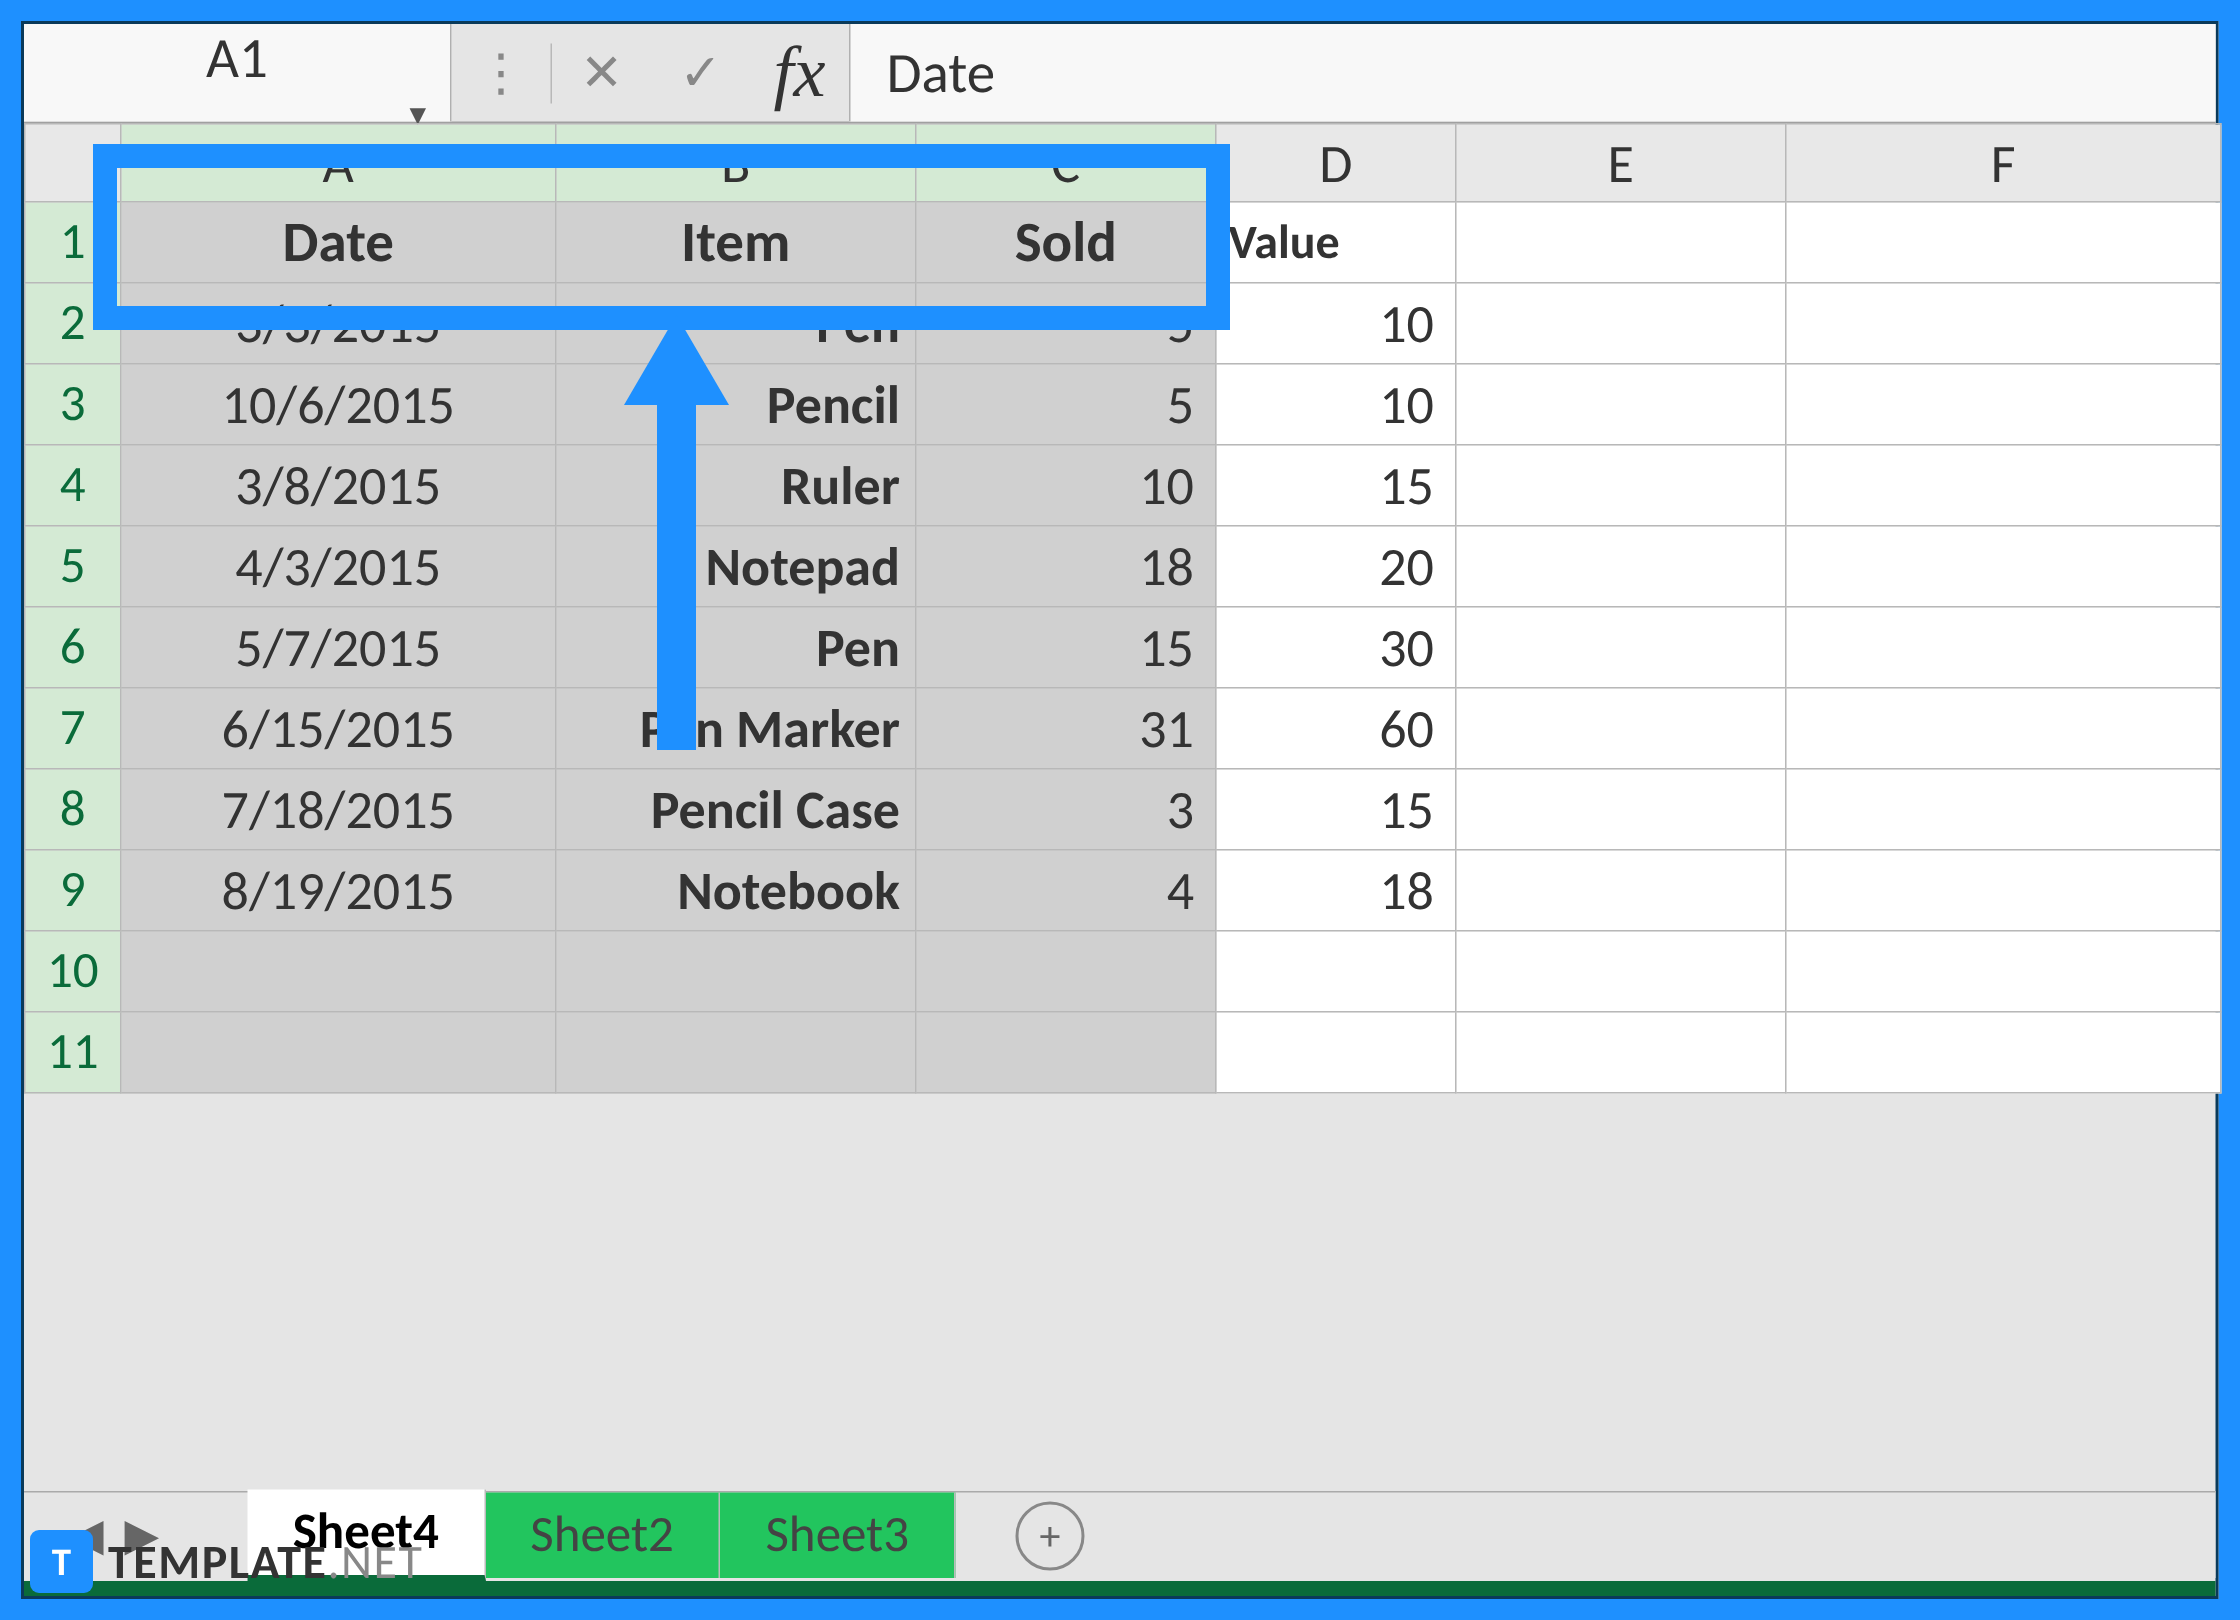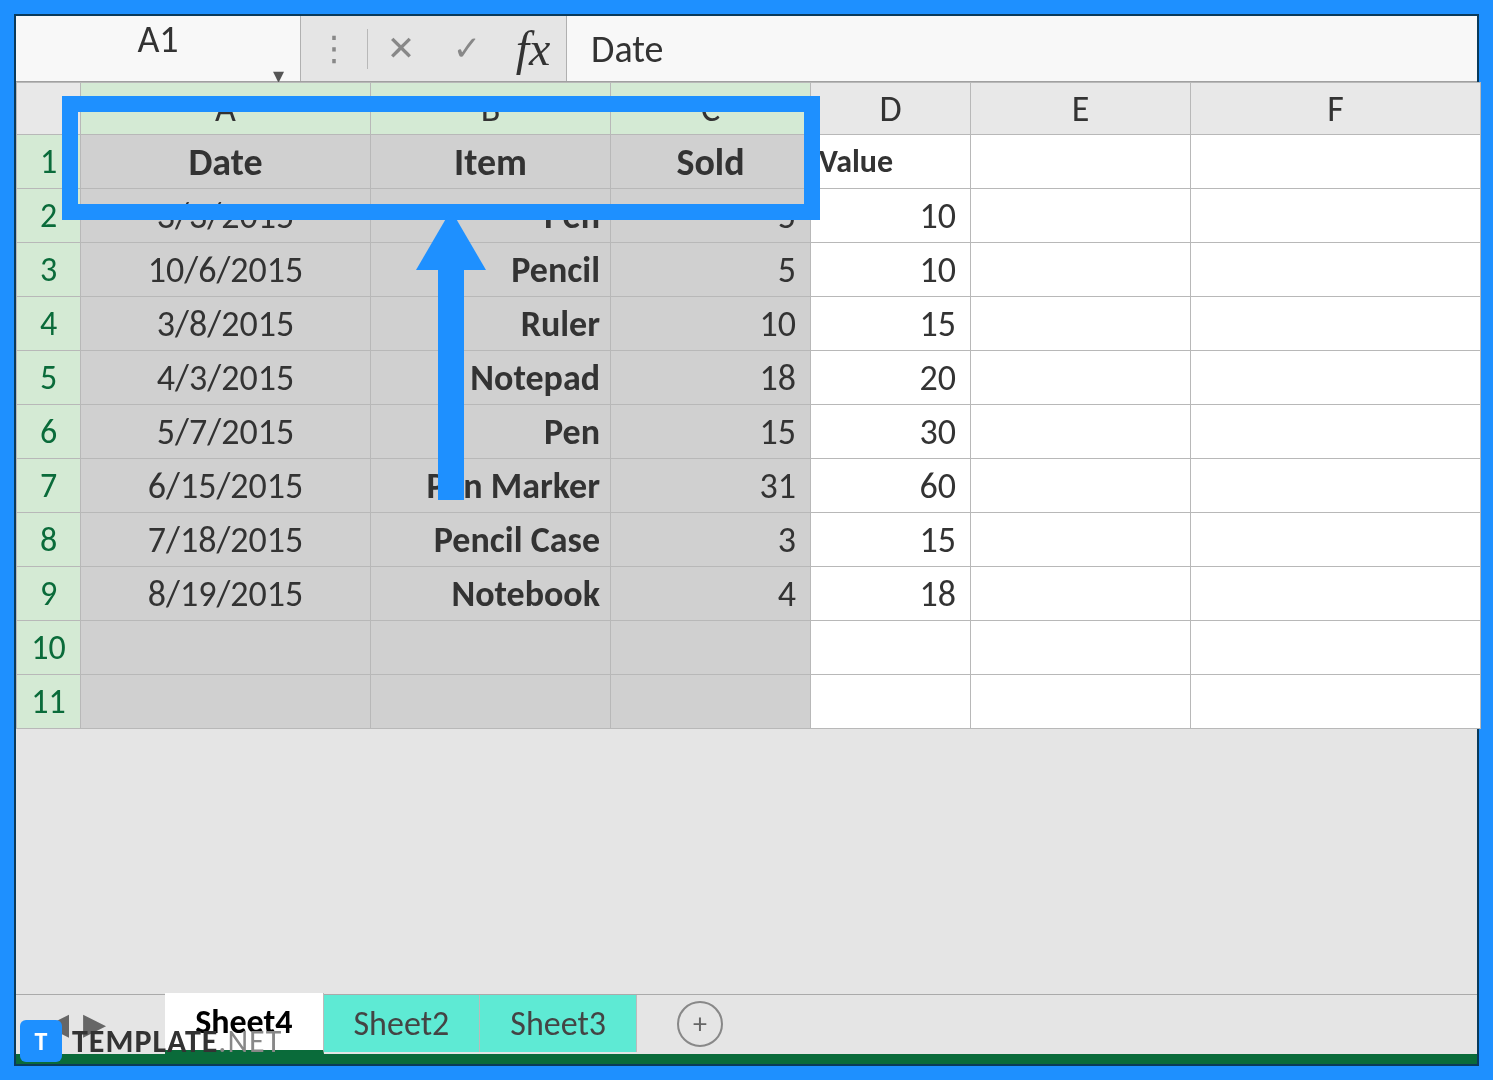--- a/index.html
+++ b/index.html
@@ -160,21 +160,21 @@
   border-top: 1px solid #aaa;
   padding-left: 30px;
 }
 .tab-nav { display: flex; gap: 14px; margin-right: 48px; }
 .tab-nav span { font-size: 30px; color: #666; }
 .tab {
   padding: 8px 30px;
   font-size: 34px;
   color: #444;
   border-right: 1px solid #bbb;
-  background: #5eead4;
+  background: #22c55e;
 }
 .tab.active {
   background: #fff;
   color: #000000;
   font-weight: bold;
   border-bottom: 4px solid #0a6b3a;
   margin-left: 11px;
 }
 .tab-add {
   width: 46px;

